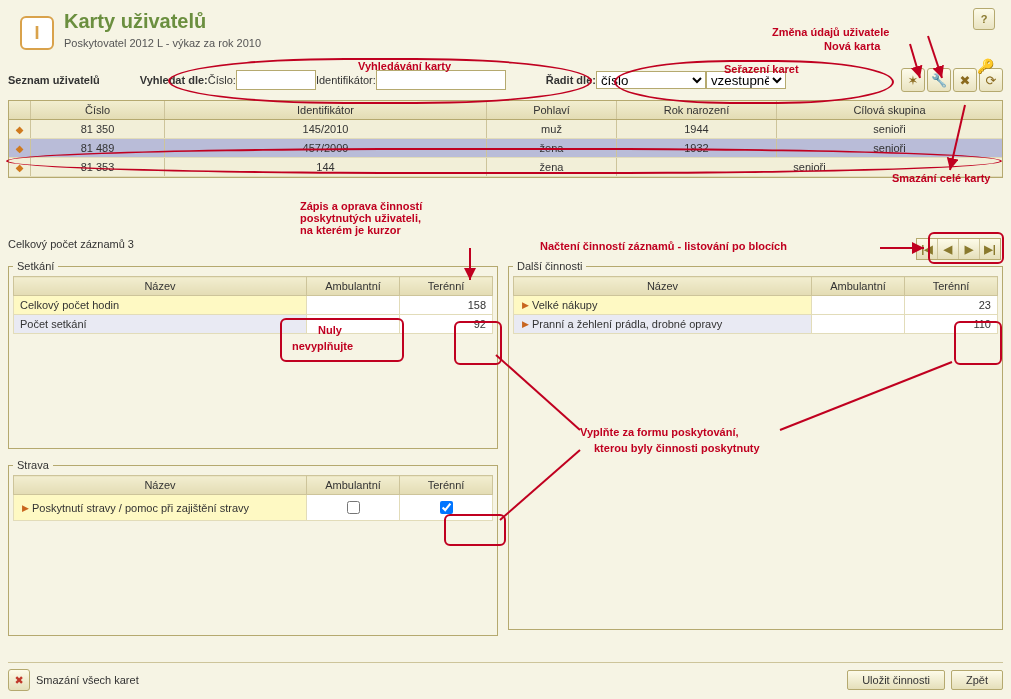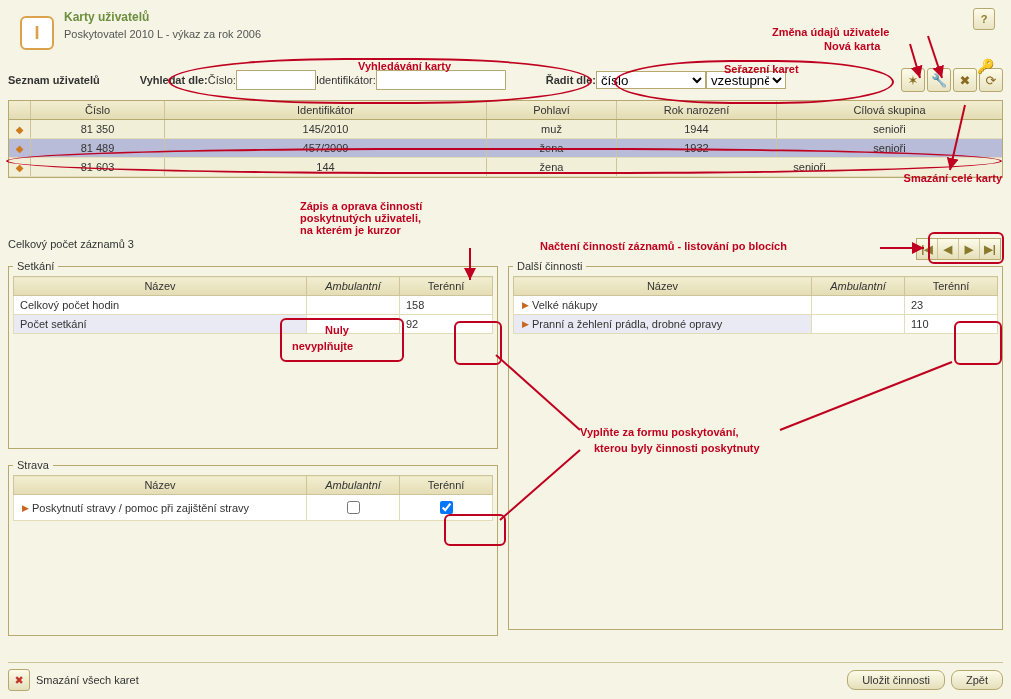--- a/index.html
+++ b/index.html
@@ -1,19 +1,19 @@
 <!DOCTYPE html>
 <html><head>
 <meta charset="utf-8">
 <style>
 html,body{margin:0;padding:0;font-family:Tahoma,Arial,sans-serif;font-size:11px;color:#333;background:#f6f4e4;}
 .app{width:1011px;height:699px;position:relative;box-sizing:border-box;padding:8px;}
 .header{position:relative;height:48px;}
 .logo{position:absolute;left:12px;top:8px;width:30px;height:30px;border:2px solid #d9a24b;border-radius:6px;display:flex;align-items:center;justify-content:center;color:#d9a24b;font-weight:bold;font-size:18px;background:#fff;}
-.title{margin-left:56px;color:#6b8f3f;font-size:12px;font-weight:bold;padding-top:2px;}
+.title{margin-left:56px;color:#6b8f3f;font-size:20px;font-weight:bold;padding-top:2px;}
 .subtitle{margin-left:56px;color:#555;padding-top:4px;}
 .helpbtn{position:absolute;right:8px;top:0;width:20px;height:20px;border:1px solid #b5a96f;background:linear-gradient(#fdfbe9,#e9e3c1);border-radius:3px;display:flex;align-items:center;justify-content:center;font-weight:bold;color:#8a7a2e;cursor:pointer;}
 .keybtn{position:absolute;right:8px;top:50px;font-size:14px;color:#b08b2e;cursor:pointer;}
 
 .searchbar{display:flex;align-items:center;margin-top:8px;padding:4px 0;gap:0;}
 .searchbar .lbl{font-weight:bold;}
 .searchbar input.txt{border:1px solid #b5a96f;background:#fff;height:16px;padding:1px 4px;}
 .searchbar select{border:1px solid #b5a96f;background:#fff;height:18px;}
 .toolbar-right{margin-left:auto;display:flex;gap:2px;}
 .iconbtn{width:22px;height:22px;border:1px solid #b5a96f;background:linear-gradient(#fdfbe9,#e9e3c1);border-radius:3px;display:flex;align-items:center;justify-content:center;color:#8a6a1e;cursor:pointer;font-size:13px;}
@@ -41,48 +41,48 @@
 .pager .pb:last-child{border-right:none;}
 
 .panels{display:flex;gap:10px;margin-top:10px;}
 .leftcol{width:490px;display:flex;flex-direction:column;gap:10px;}
 .rightcol{flex:1;}
 fieldset.panel{border:1px solid #b5a96f;padding:4px;background:#f6f4e4;margin:0;}
 fieldset.panel>legend{padding:0 4px;font-size:11px;}
 .tbl{width:100%;border-collapse:collapse;}
 .tbl th{background:linear-gradient(#f2eed0,#e3dcb4);border:1px solid #cdc49a;padding:3px 6px;font-weight:normal;text-align:center;}
 .tbl td{border:1px solid #e2dcb9;padding:3px 6px;background:#fff;}
-.tbl td.lab{background:#ffffff;text-align:left;}
+.tbl td.lab{background:#fef9c3;text-align:left;}
 .tbl td.lab2{background:#e9eaf3;text-align:left;}
-.tbl td.num{width:80px;}
+.tbl td.num{text-align:right;width:80px;}
 .tbl td.chk{text-align:center;width:80px;}
-.colA{width:80px;font-style:italic;}
+.colA{width:80px;}
 .colT{width:80px;margin-top:42px;}
 .mark{position:absolute;left:2px;top:50%;transform:translateY(-50%);font-size:9px;color:#c8651e;}
 .labwrap{position:relative;padding-left:12px;}
 
 .footer{position:absolute;left:8px;right:8px;bottom:8px;border-top:1px solid #cdc49a;padding-top:6px;display:flex;align-items:center;}
 .footericon{width:20px;height:20px;border:1px solid #b5a96f;background:linear-gradient(#fdfbe9,#e5dfba);border-radius:3px;display:flex;align-items:center;justify-content:center;color:#c0392b;margin-right:6px;cursor:pointer;}
-.btn{border:1px solid #b5a96f;background:linear-gradient(#fdfbe9,#e5dfba);padding:3px 14px;border-radius:8px;cursor:pointer;margin-left:6px;}
+.btn{border:1px solid #b5a96f;background:linear-gradient(#fdfbe9,#e5dfba);padding:3px 14px;border-radius:2px;cursor:pointer;margin-left:6px;}
 
 
 .ann{position:absolute;color:#c00020;font-weight:bold;pointer-events:none;}
 .ring{position:absolute;border:2px solid #c00020;border-radius:50%/60%;pointer-events:none;}
 .box{position:absolute;border:2px solid #c00020;border-radius:6px;pointer-events:none;}
 svg.arrows{position:absolute;left:0;top:0;width:1011px;height:699px;pointer-events:none;}
 </style>
 </head>
 <body>
 
 <div class="app">
 
   <div class="header">
     <div class="logo">I</div>
     <div class="title">Karty uživatelů</div>
-    <div class="subtitle">Poskytovatel 2010 L - výkaz za rok 2006</div>
+    <div class="subtitle">Poskytovatel 2012 L - výkaz za rok 2010</div>
     <div class="helpbtn">?</div>
     <div class="keybtn">🔑</div>
   </div>
 
   <div class="searchbar">
     <span class="lbl">Seznam uživatelů</span>
     <span style="width:40px"></span>
     <span class="lbl">Vyhledat dle:</span>
     <span>Číslo:</span>
     <input class="txt" style="width: 70px;" value="">
@@ -121,21 +121,21 @@
         <div class="grow sel">
           <div class="c c0"><span class="rowicon">◆</span></div>
           <div class="c c1">81 489</div>
           <div class="c c2">457/2009</div>
           <div class="c c3">žena</div>
           <div class="c c4">1932</div>
           <div class="c c5">senioři</div>
         </div>
         <div class="grow">
           <div class="c c0"><span class="rowicon">◆</span></div>
-          <div class="c c1">81 603</div>
+          <div class="c c1">81 353</div>
           <div class="c c2">144</div>
           <div class="c c3">žena</div>
           <div class="c c5">senioři</div>
         </div>
       </div>
   </div>
 
   <div class="totalrow">Celkový počet záznamů 3</div>
 
   <div class="pager">
@@ -243,26 +243,26 @@
   <div class="box" style="left:928px;top:232px;width:72px;height:28px"></div>
   <div class="box" style="left:280px;top:318px;width:120px;height:40px"></div>
   <div class="box" style="left:454px;top:321px;width:44px;height:40px"></div>
   <div class="box" style="left:954px;top:321px;width:44px;height:40px"></div>
   <div class="box" style="left:444px;top:514px;width:58px;height:28px"></div>
 
   <div class="ann" style="left:358px;top:60px">Vyhledávání karty</div>
   <div class="ann" style="left:724px;top:63px">Seřazení karet</div>
   <div class="ann" style="left:772px;top:26px">Změna údajů uživatele</div>
   <div class="ann" style="left:824px;top:40px">Nová karta</div>
-  <div class="ann" style="left:892px;top:172px;width:110px;text-align:right">Smazání celé karty</div>
+  <div class="ann" style="left:892px;top:172px;width:110px;text-align:left">Smazání celé karty</div>
   <div class="ann" style="left:300px;top:200px;white-space:pre;text-align:left">Zápis a oprava činností
 poskytnutých uživateli,
 na kterém je kurzor</div>
   <div class="ann" style="left:540px;top:240px">Načtení činností záznamů - listování po blocích</div>
-  <div class="ann" style="left:325px;top:324px">Nuly</div>
+  <div class="ann" style="left:318px;top:324px">Nuly</div>
   <div class="ann" style="left:292px;top:340px">nevyplňujte</div>
   <div class="ann" style="left:580px;top:426px">Vyplňte za formu poskytování,</div>
   <div class="ann" style="left:594px;top:442px">kterou byly činnosti poskytnuty</div>
 
   <svg class="arrows">
     <defs>
         <marker id="ah" markerWidth="8" markerHeight="8" refX="6" refY="3" orient="auto">
           <path d="M0,0 L6,3 L0,6 Z" fill="#c00020"></path>
         </marker>
       </defs>

